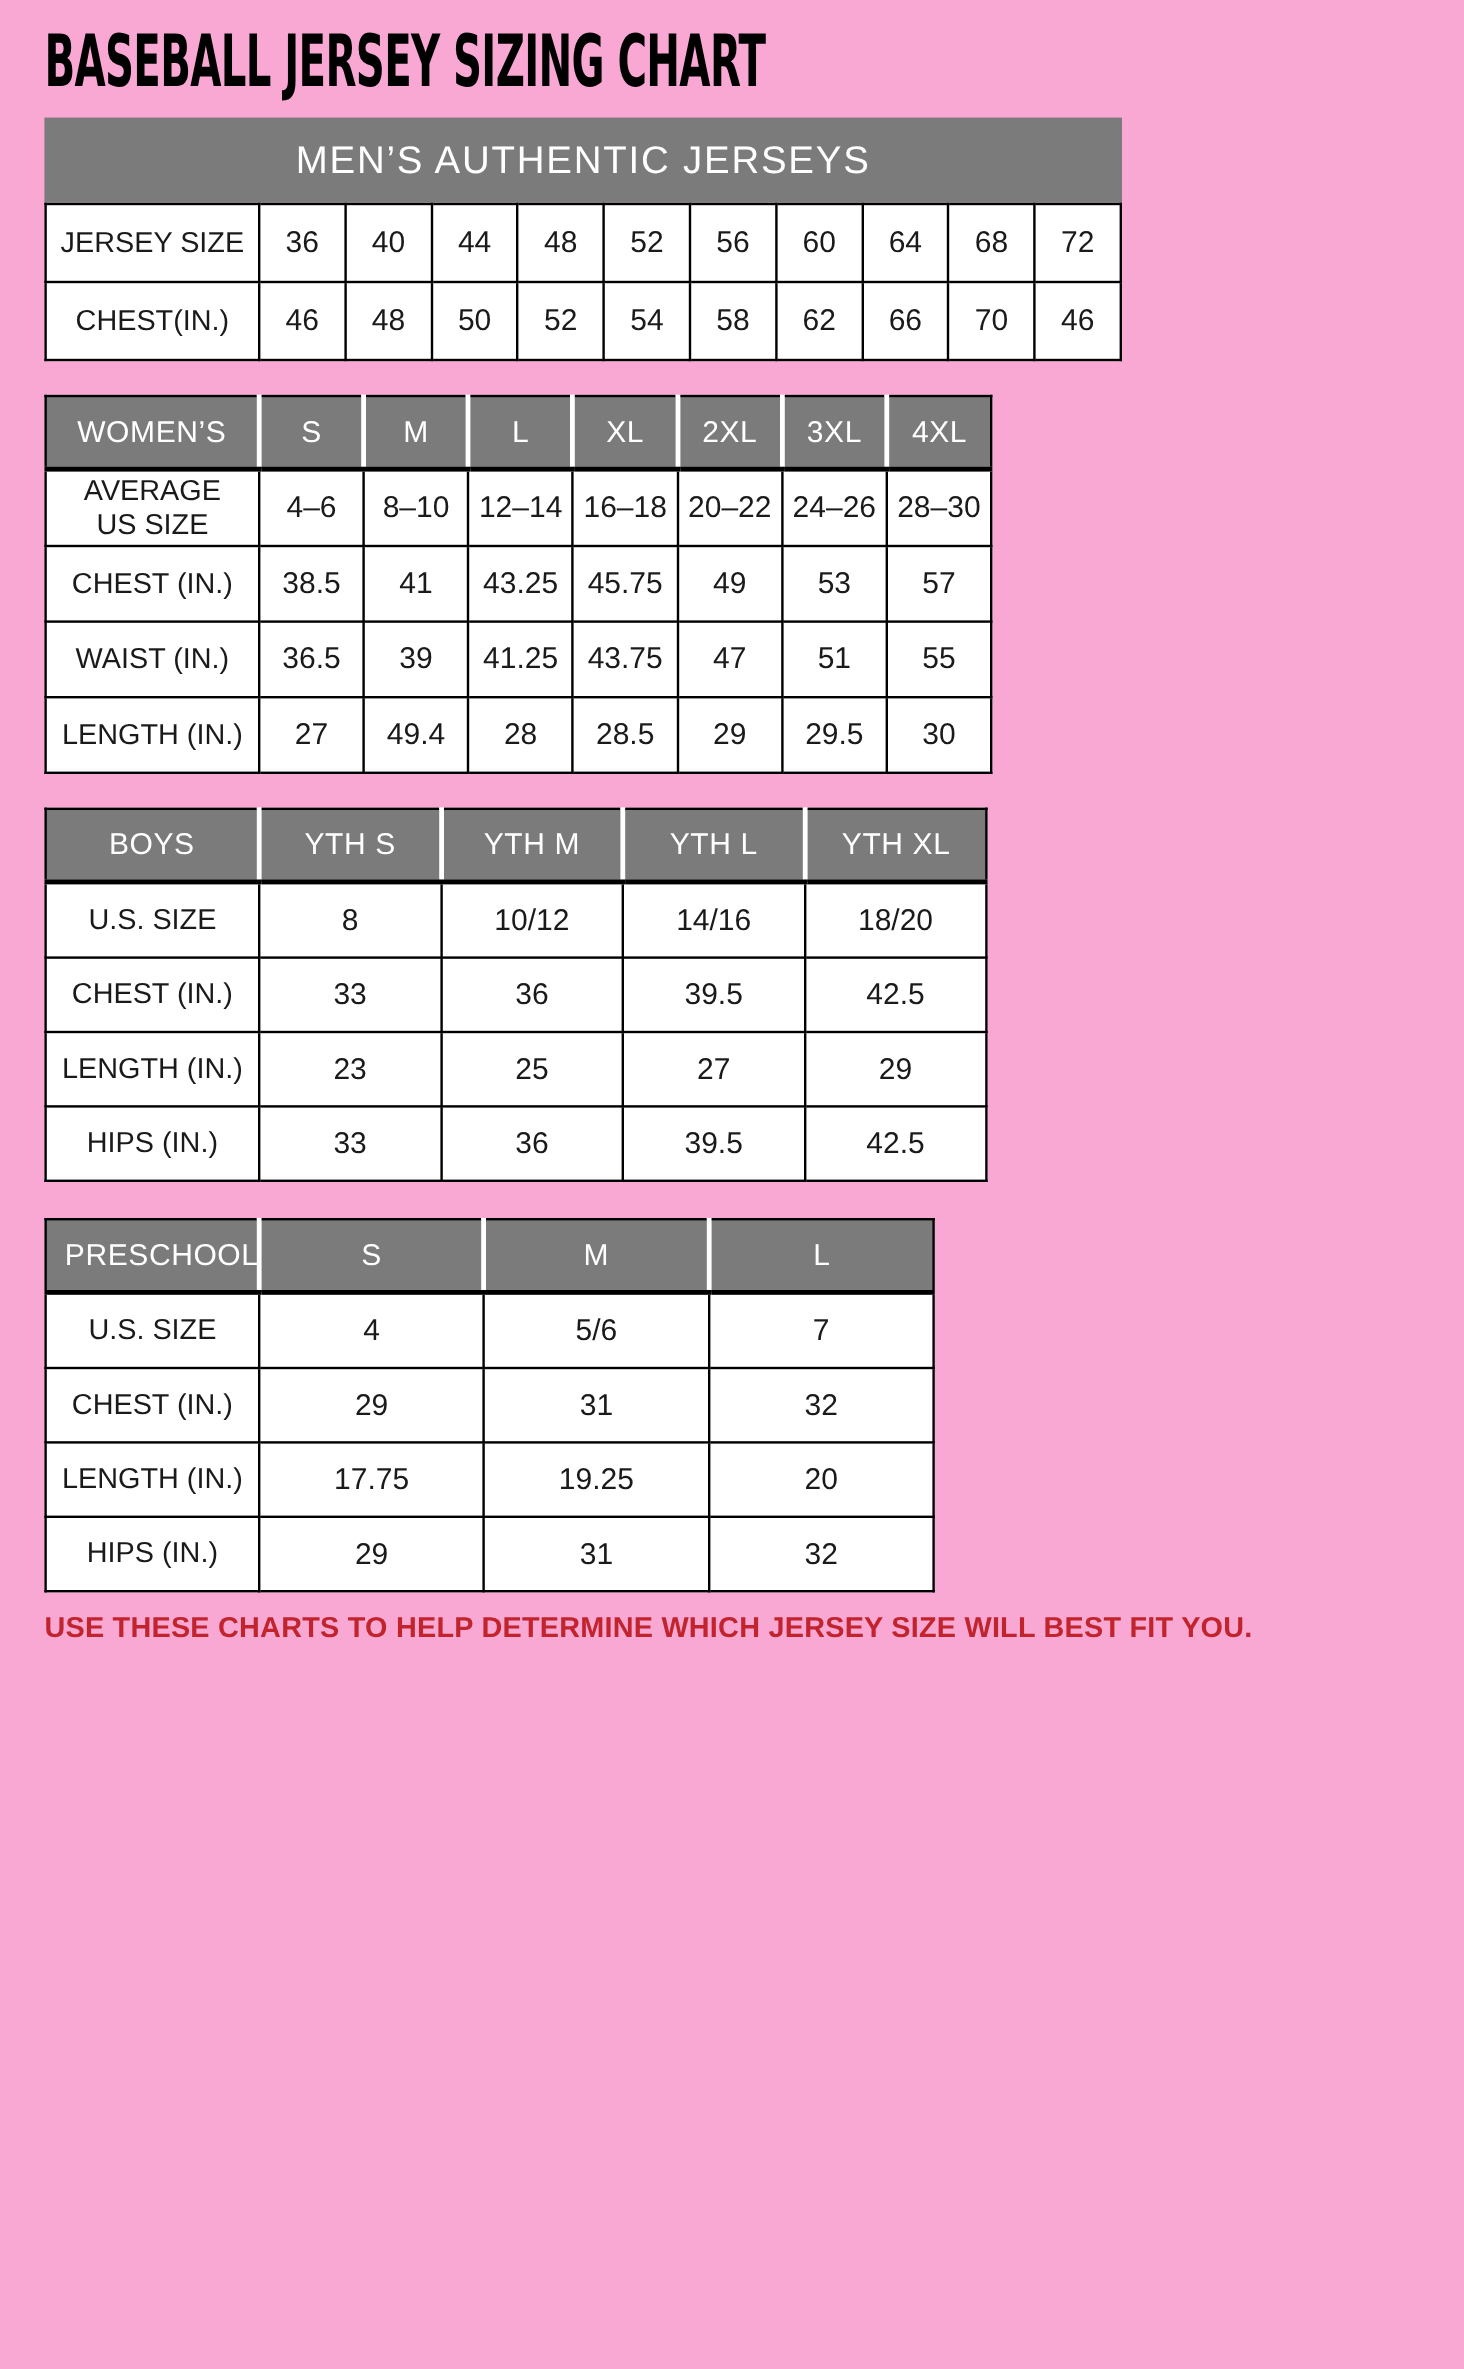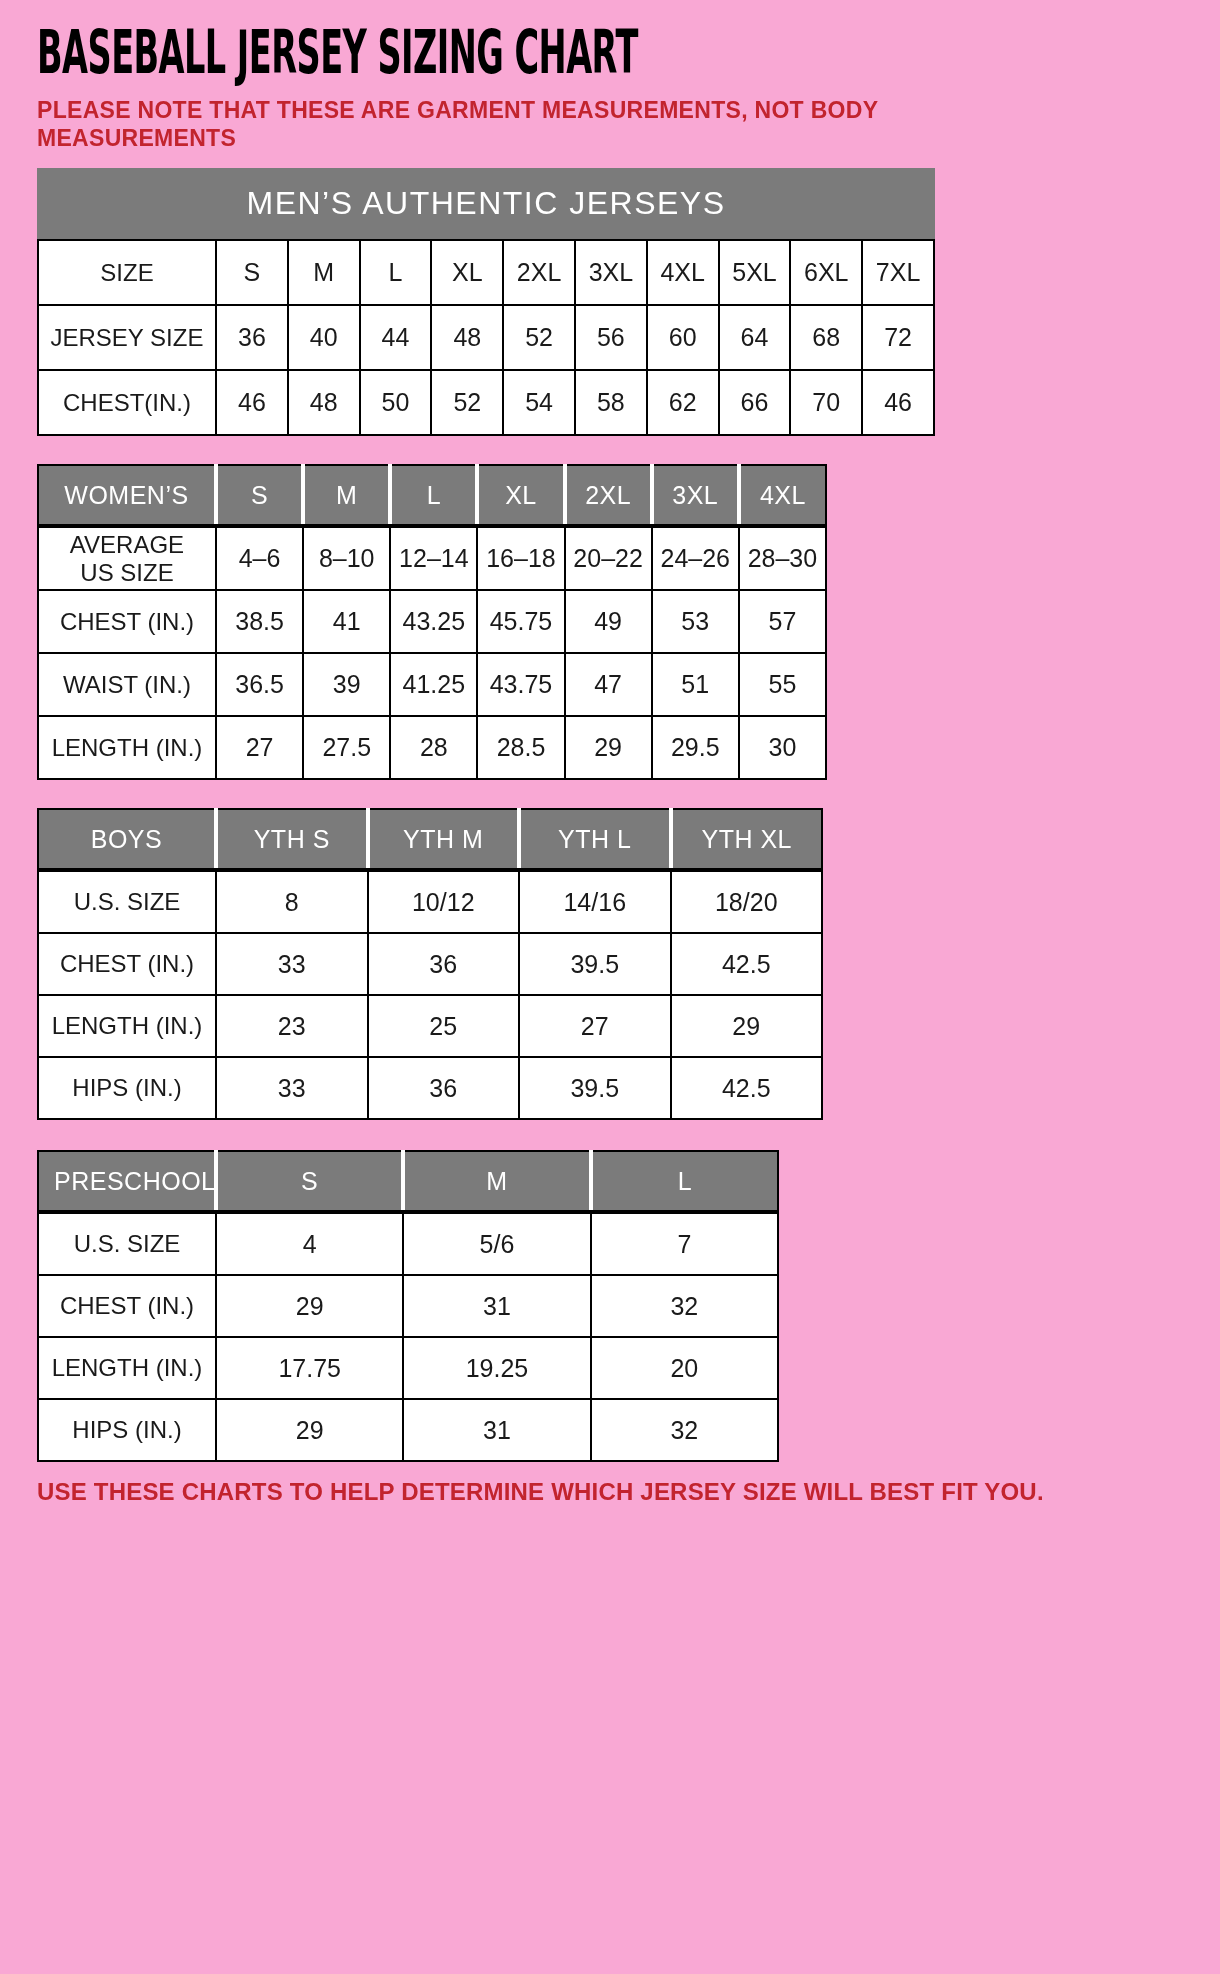--- a/index.html
+++ b/index.html
@@ -103,43 +103,29 @@
     color: var(--accent-red, #C2242E);
   }
 </style>
 </head>
 <body>
 
 <div class="page">
 
   <h1 class="title">BASEBALL JERSEY SIZING CHART</h1>
 
-  <p class="note">PLEASE NOTE THAT THESE ARE GARMENT MEASUREMENTS, NOT BODY MEASUREMENTS</p>
 
   <div class="banner">MEN’S AUTHENTIC JERSEYS</div>
 
   <table class="grid mens-table">
     <colgroup>
         <col style="width:178px">
         <col span="10">
       </colgroup>
     <tbody>
-        <tr>
-          <td class="row-label">SIZE</td>
-          <td>S</td>
-          <td>M</td>
-          <td>L</td>
-          <td>XL</td>
-          <td>2XL</td>
-          <td>3XL</td>
-          <td>4XL</td>
-          <td>5XL</td>
-          <td>6XL</td>
-          <td>7XL</td>
-        </tr>
         <tr>
           <td class="row-label">JERSEY SIZE</td>
           <td>36</td>
           <td>40</td>
           <td>44</td>
           <td>48</td>
           <td>52</td>
           <td>56</td>
           <td>60</td>
           <td>64</td>
@@ -207,21 +193,21 @@
           <td>39</td>
           <td>41.25</td>
           <td>43.75</td>
           <td>47</td>
           <td>51</td>
           <td>55</td>
         </tr>
         <tr>
           <td class="row-label">LENGTH (IN.)</td>
           <td>27</td>
-          <td>27.5</td>
+          <td>49.4</td>
           <td>28</td>
           <td>28.5</td>
           <td>29</td>
           <td>29.5</td>
           <td>30</td>
         </tr>
       </tbody>
   </table>
 
   <table class="grid boys-table">

